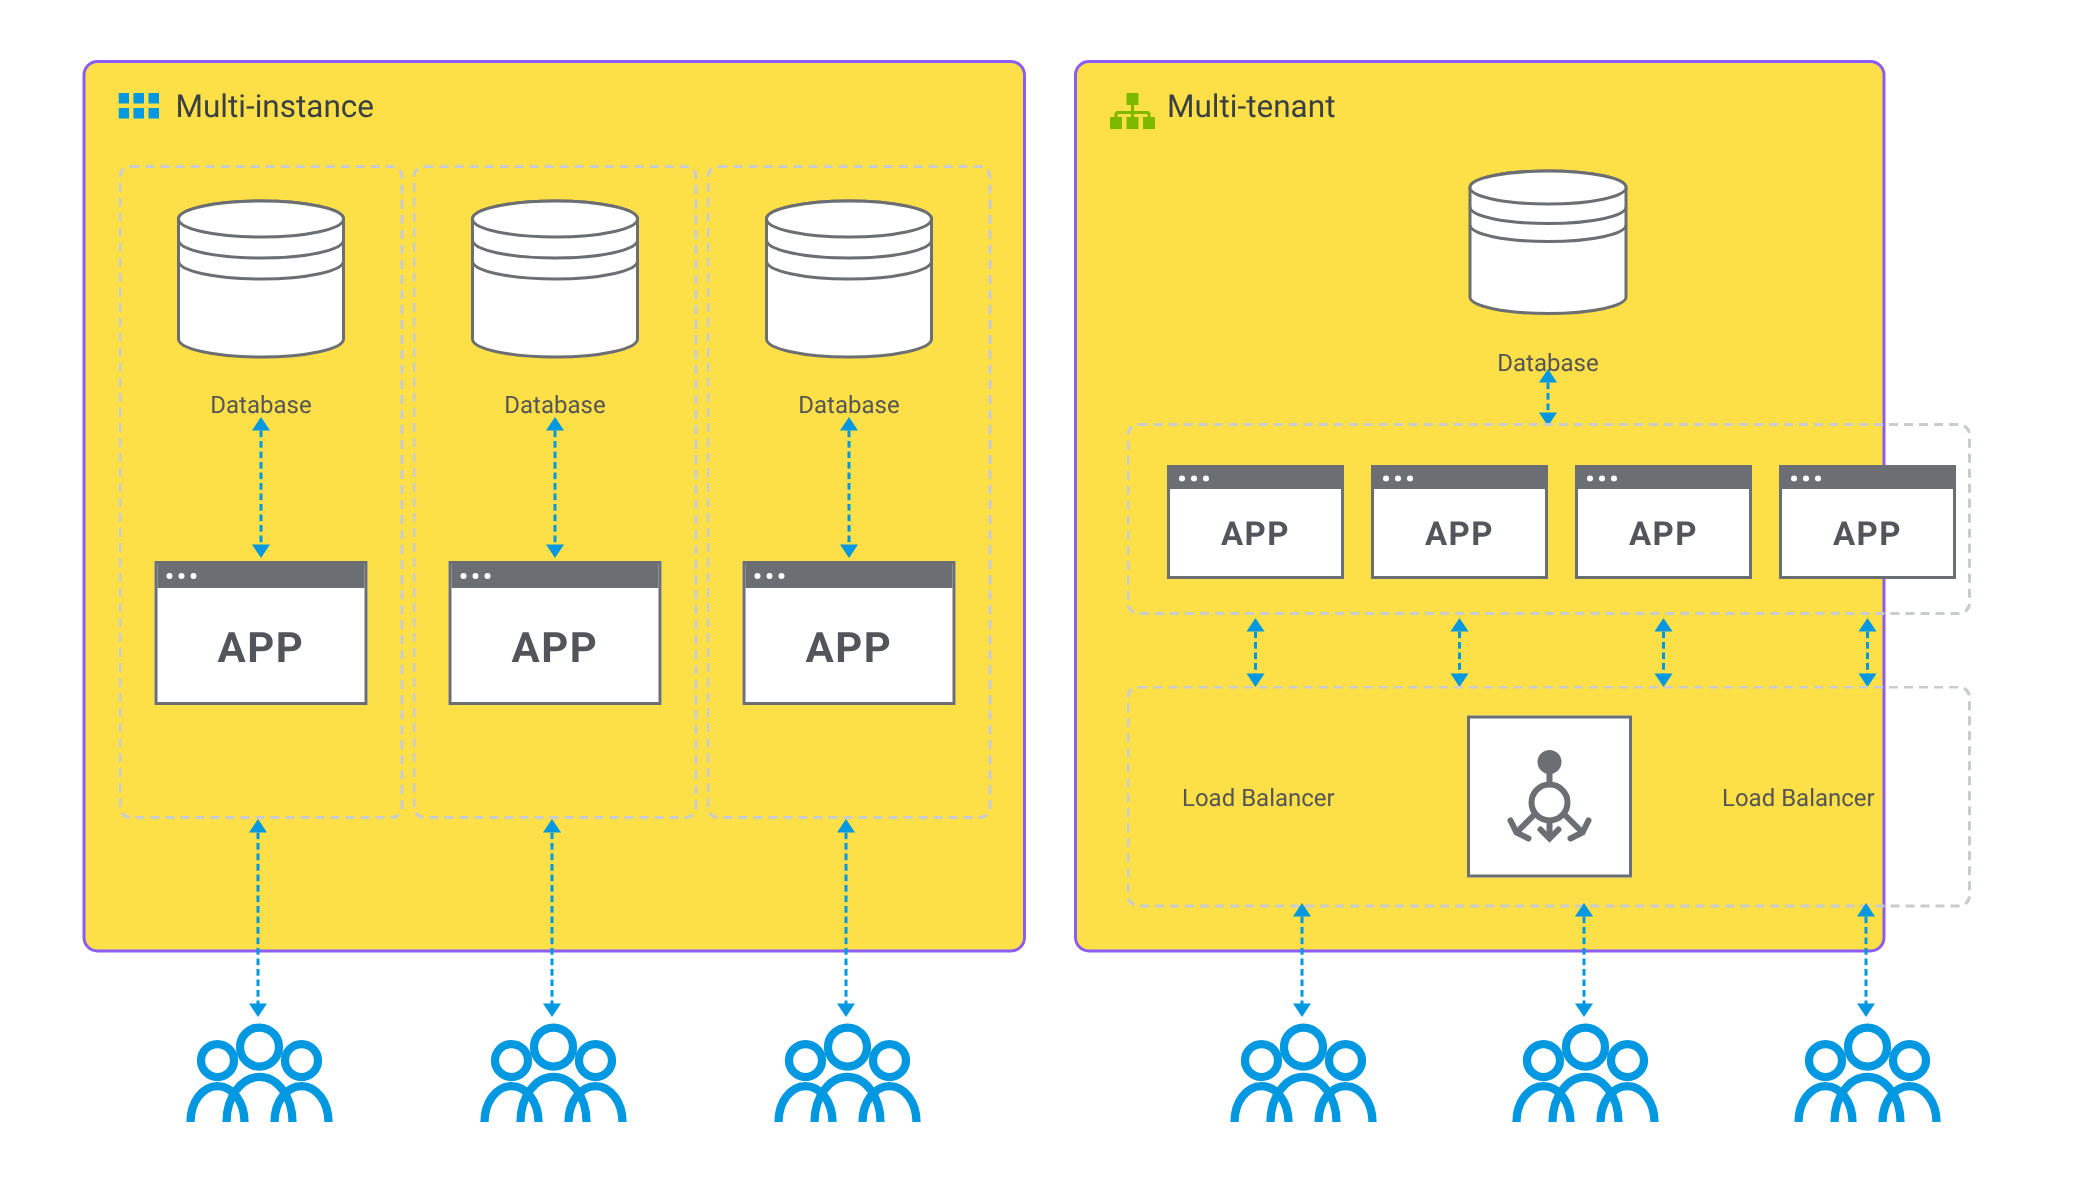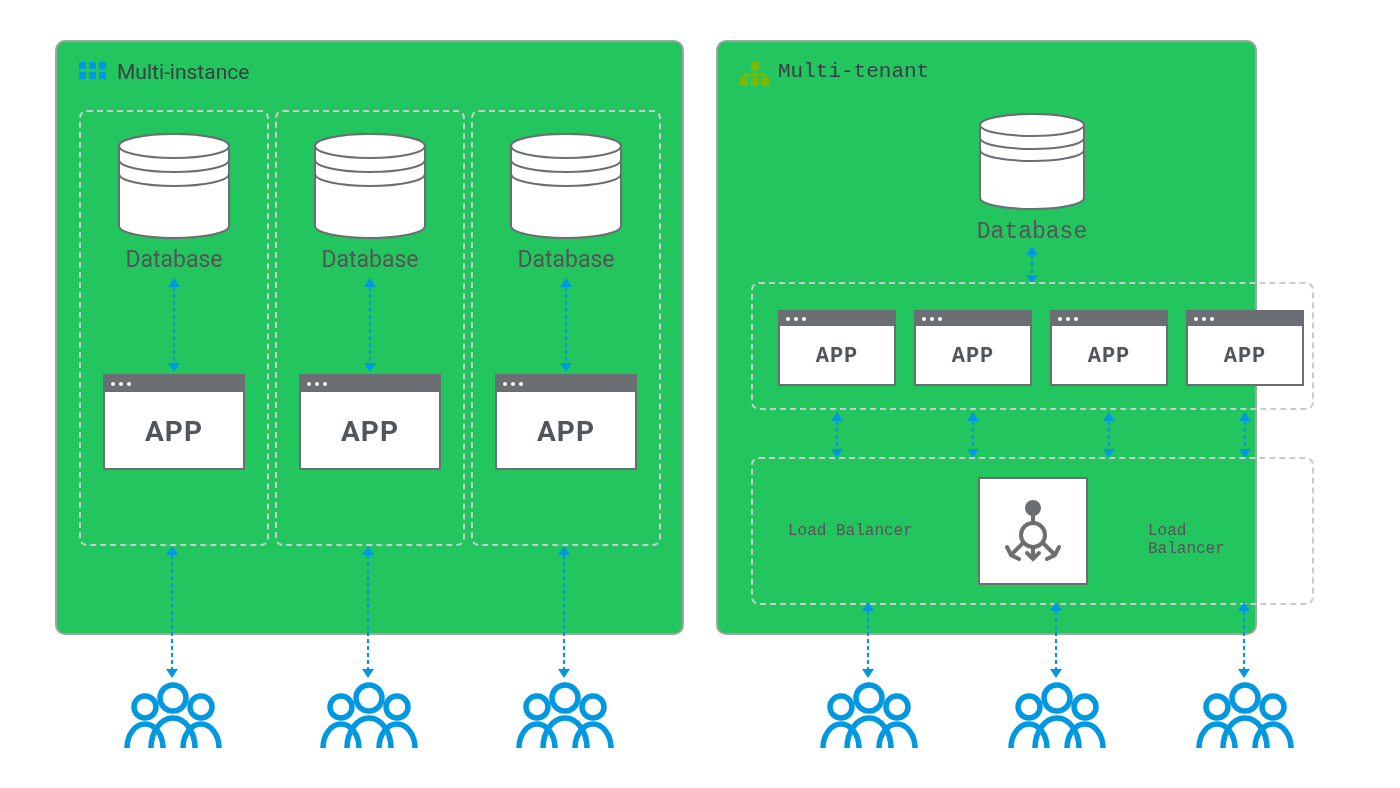--- a/index.html
+++ b/index.html
@@ -11,23 +11,23 @@
     width: 1400px;
     height: 788px;
     position: relative;
   }
   .diagram {
     position: absolute;
     inset: 0;
   }
   .panel {
     position: absolute;
-    border: 2px solid #a3a3a3;
+    border: 2px solid #8b5cf6;
     border-radius: 10px;
-    background: #22c55e;
+    background: #fde047;
   }
   .panel-title {
     position: absolute;
     top: 18px;
     left: 60px;
     font-size: 21px;
     color: #3a3f44;
     font-weight: 400;
   }
   .panel-icon {
@@ -39,22 +39,22 @@
     position: absolute;
     border: 2px dashed #c9cccf;
     border-radius: 8px;
   }
   .db-wrap {
     position: absolute;
     width: 140px;
     text-align: center;
   }
   .db-label {
-    margin-top: 2px;
-    font-size: 23px;
+    margin-top: 16px;
+    font-size: 16px;
     color: #555;
   }
   .app-box {
     position: absolute;
     width: 142px;
     height: 96px;
     border: 2px solid #6b6f73;
     background: #fff;
   }
   .app-header {
@@ -238,21 +238,21 @@
         <circle cx="27" cy="25" r="11"></circle>
           <path d="M9 66 a18 24 0 0 1 36 0"></path>
         <circle cx="55" cy="16" r="13"></circle>
           <path d="M33 66 a22 30 0 0 1 44 0"></path>
         <circle cx="83" cy="25" r="11"></circle>
           <path d="M65 66 a18 24 0 0 1 36 0"></path>
       </g>
     </svg>
   </div>
 
-  <div class="panel" style="left:716px; top:40px; width:541px; height:595px;font-family:Liberation Mono, monospace;">
+  <div class="panel" style="left:716px; top:40px; width:541px; height:595px;">
     <span class="panel-icon">
       <svg width="30" height="24" viewBox="0 0 30 24">
         <rect x="11" y="0" width="8" height="8" fill="#7db900"></rect>
         <line x1="15" y1="8" x2="15" y2="13" stroke="#7db900" stroke-width="2"></line>
         <line x1="4" y1="13" x2="26" y2="13" stroke="#7db900" stroke-width="2"></line>
         <line x1="4" y1="13" x2="4" y2="16" stroke="#7db900" stroke-width="2"></line>
         <line x1="15" y1="13" x2="15" y2="16" stroke="#7db900" stroke-width="2"></line>
         <line x1="26" y1="13" x2="26" y2="16" stroke="#7db900" stroke-width="2"></line>
         <rect x="0" y="16" width="8" height="8" fill="#7db900"></rect>
         <rect x="11" y="16" width="8" height="8" fill="#7db900"></rect>

